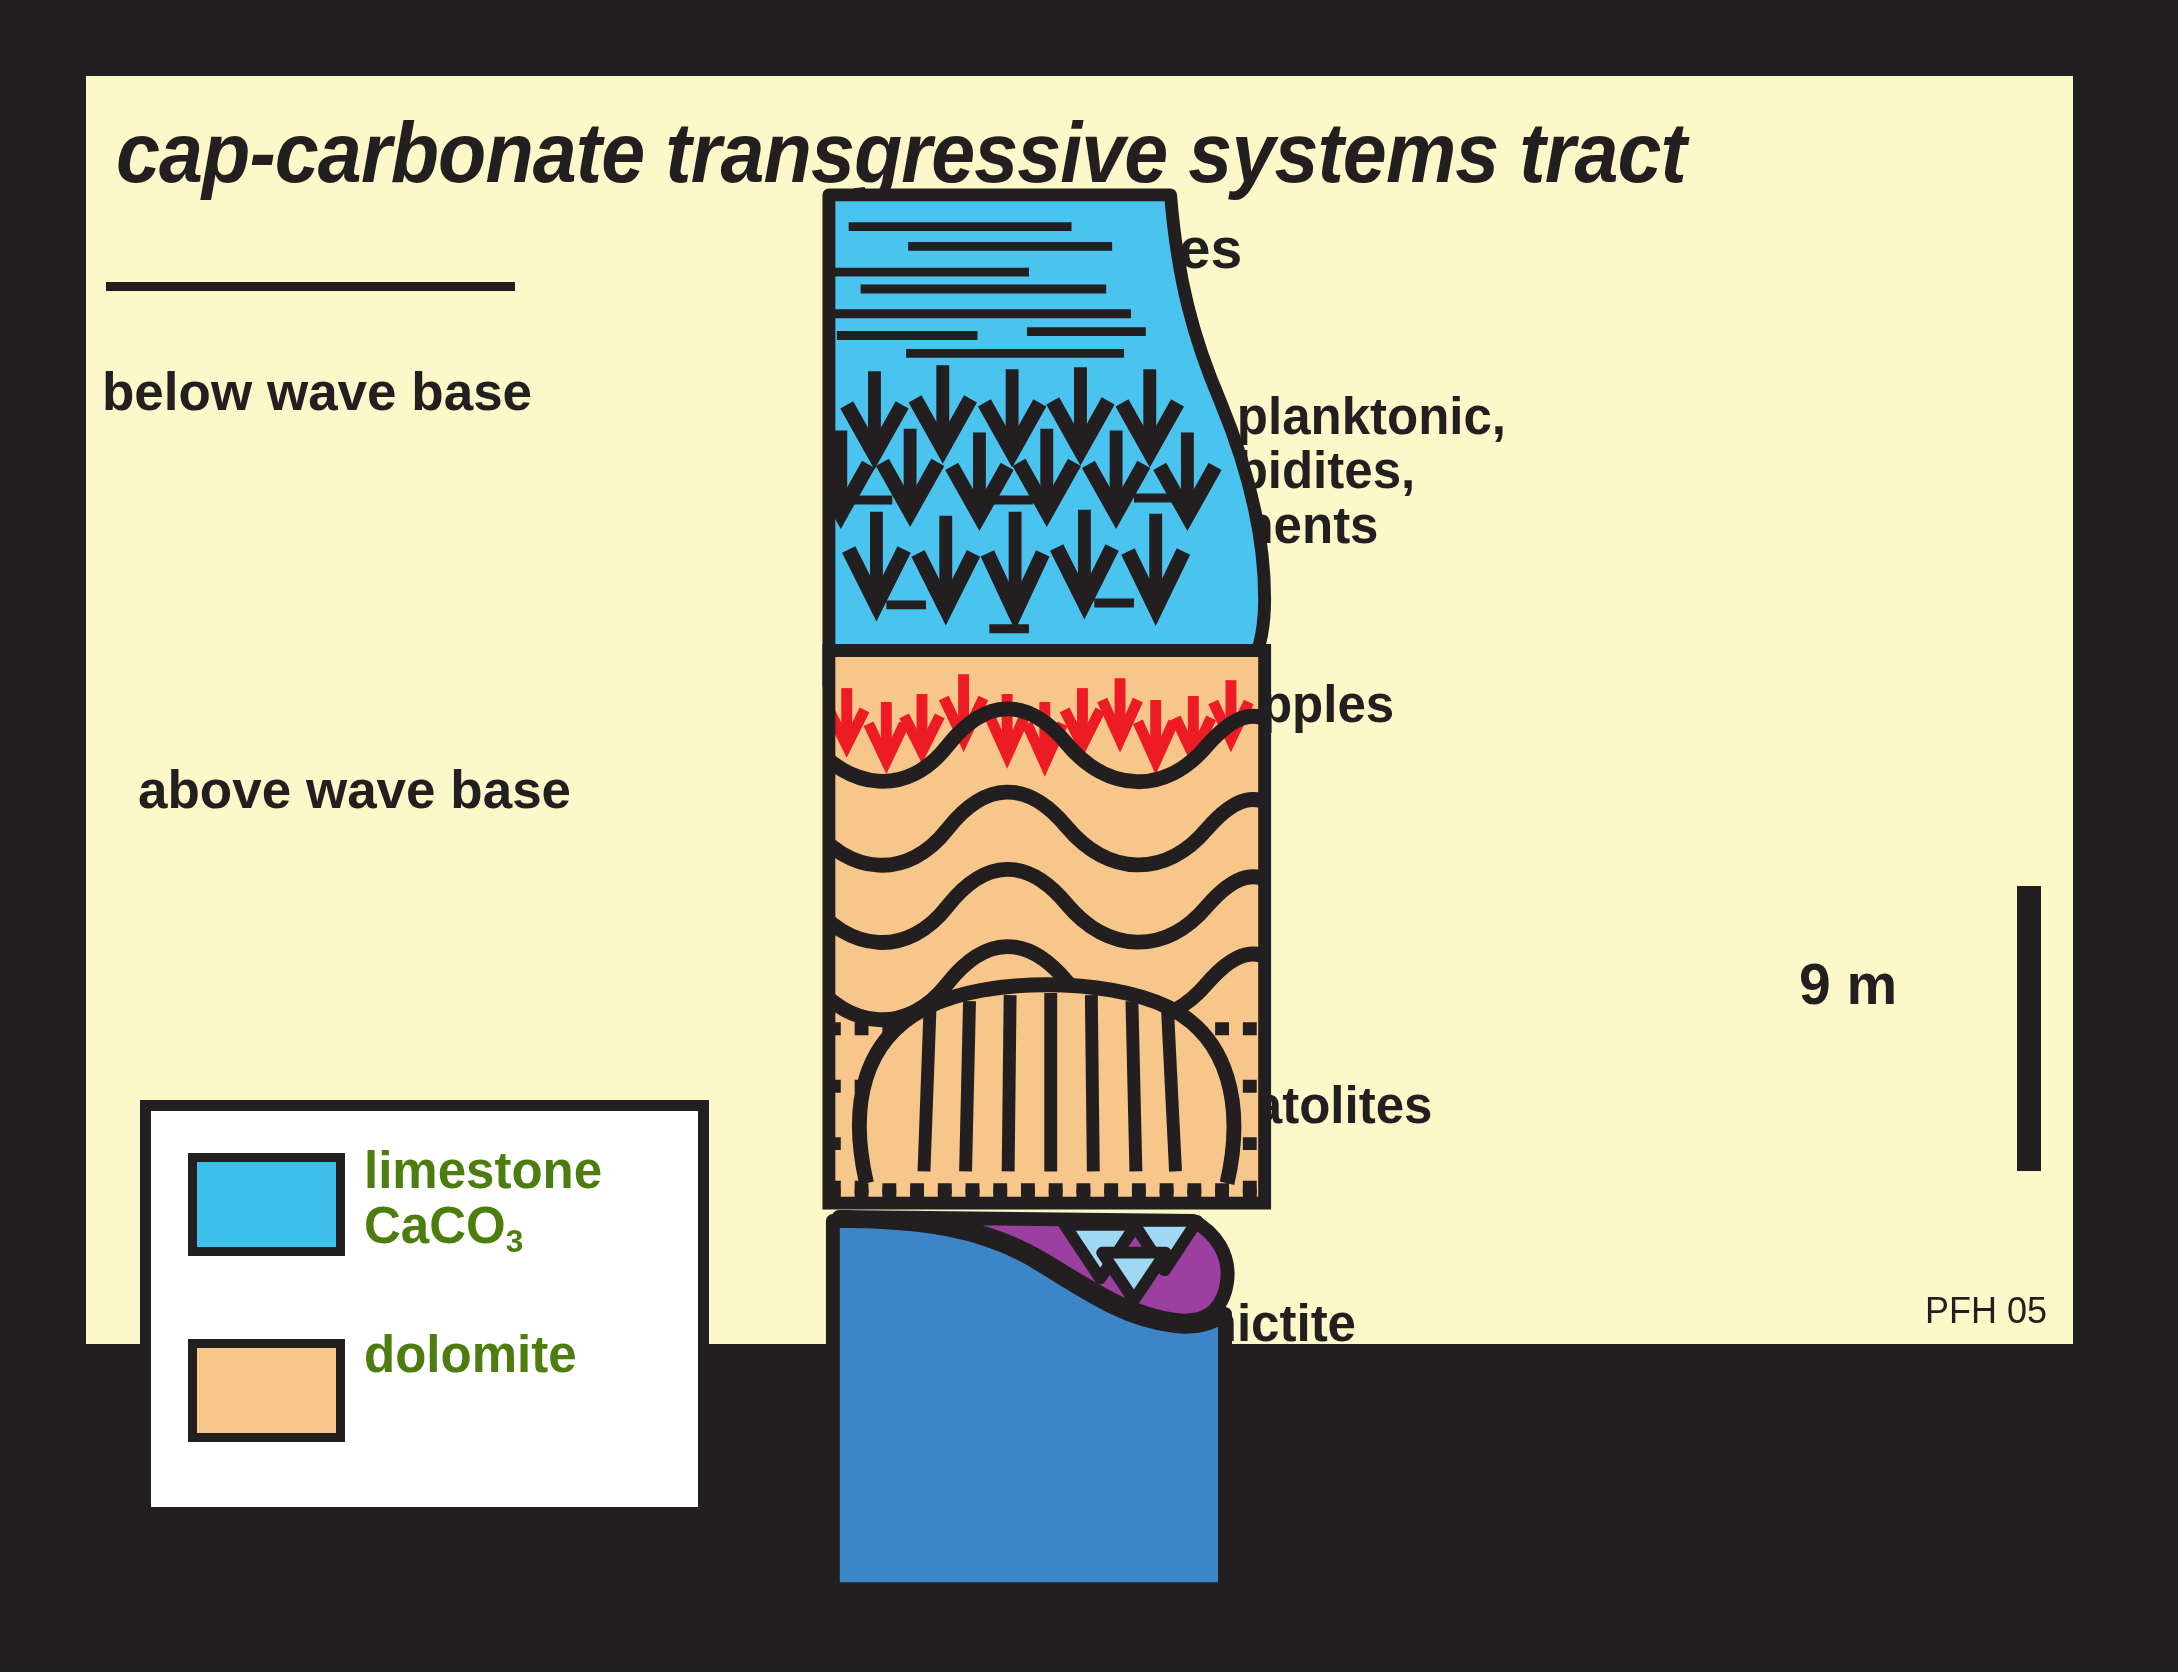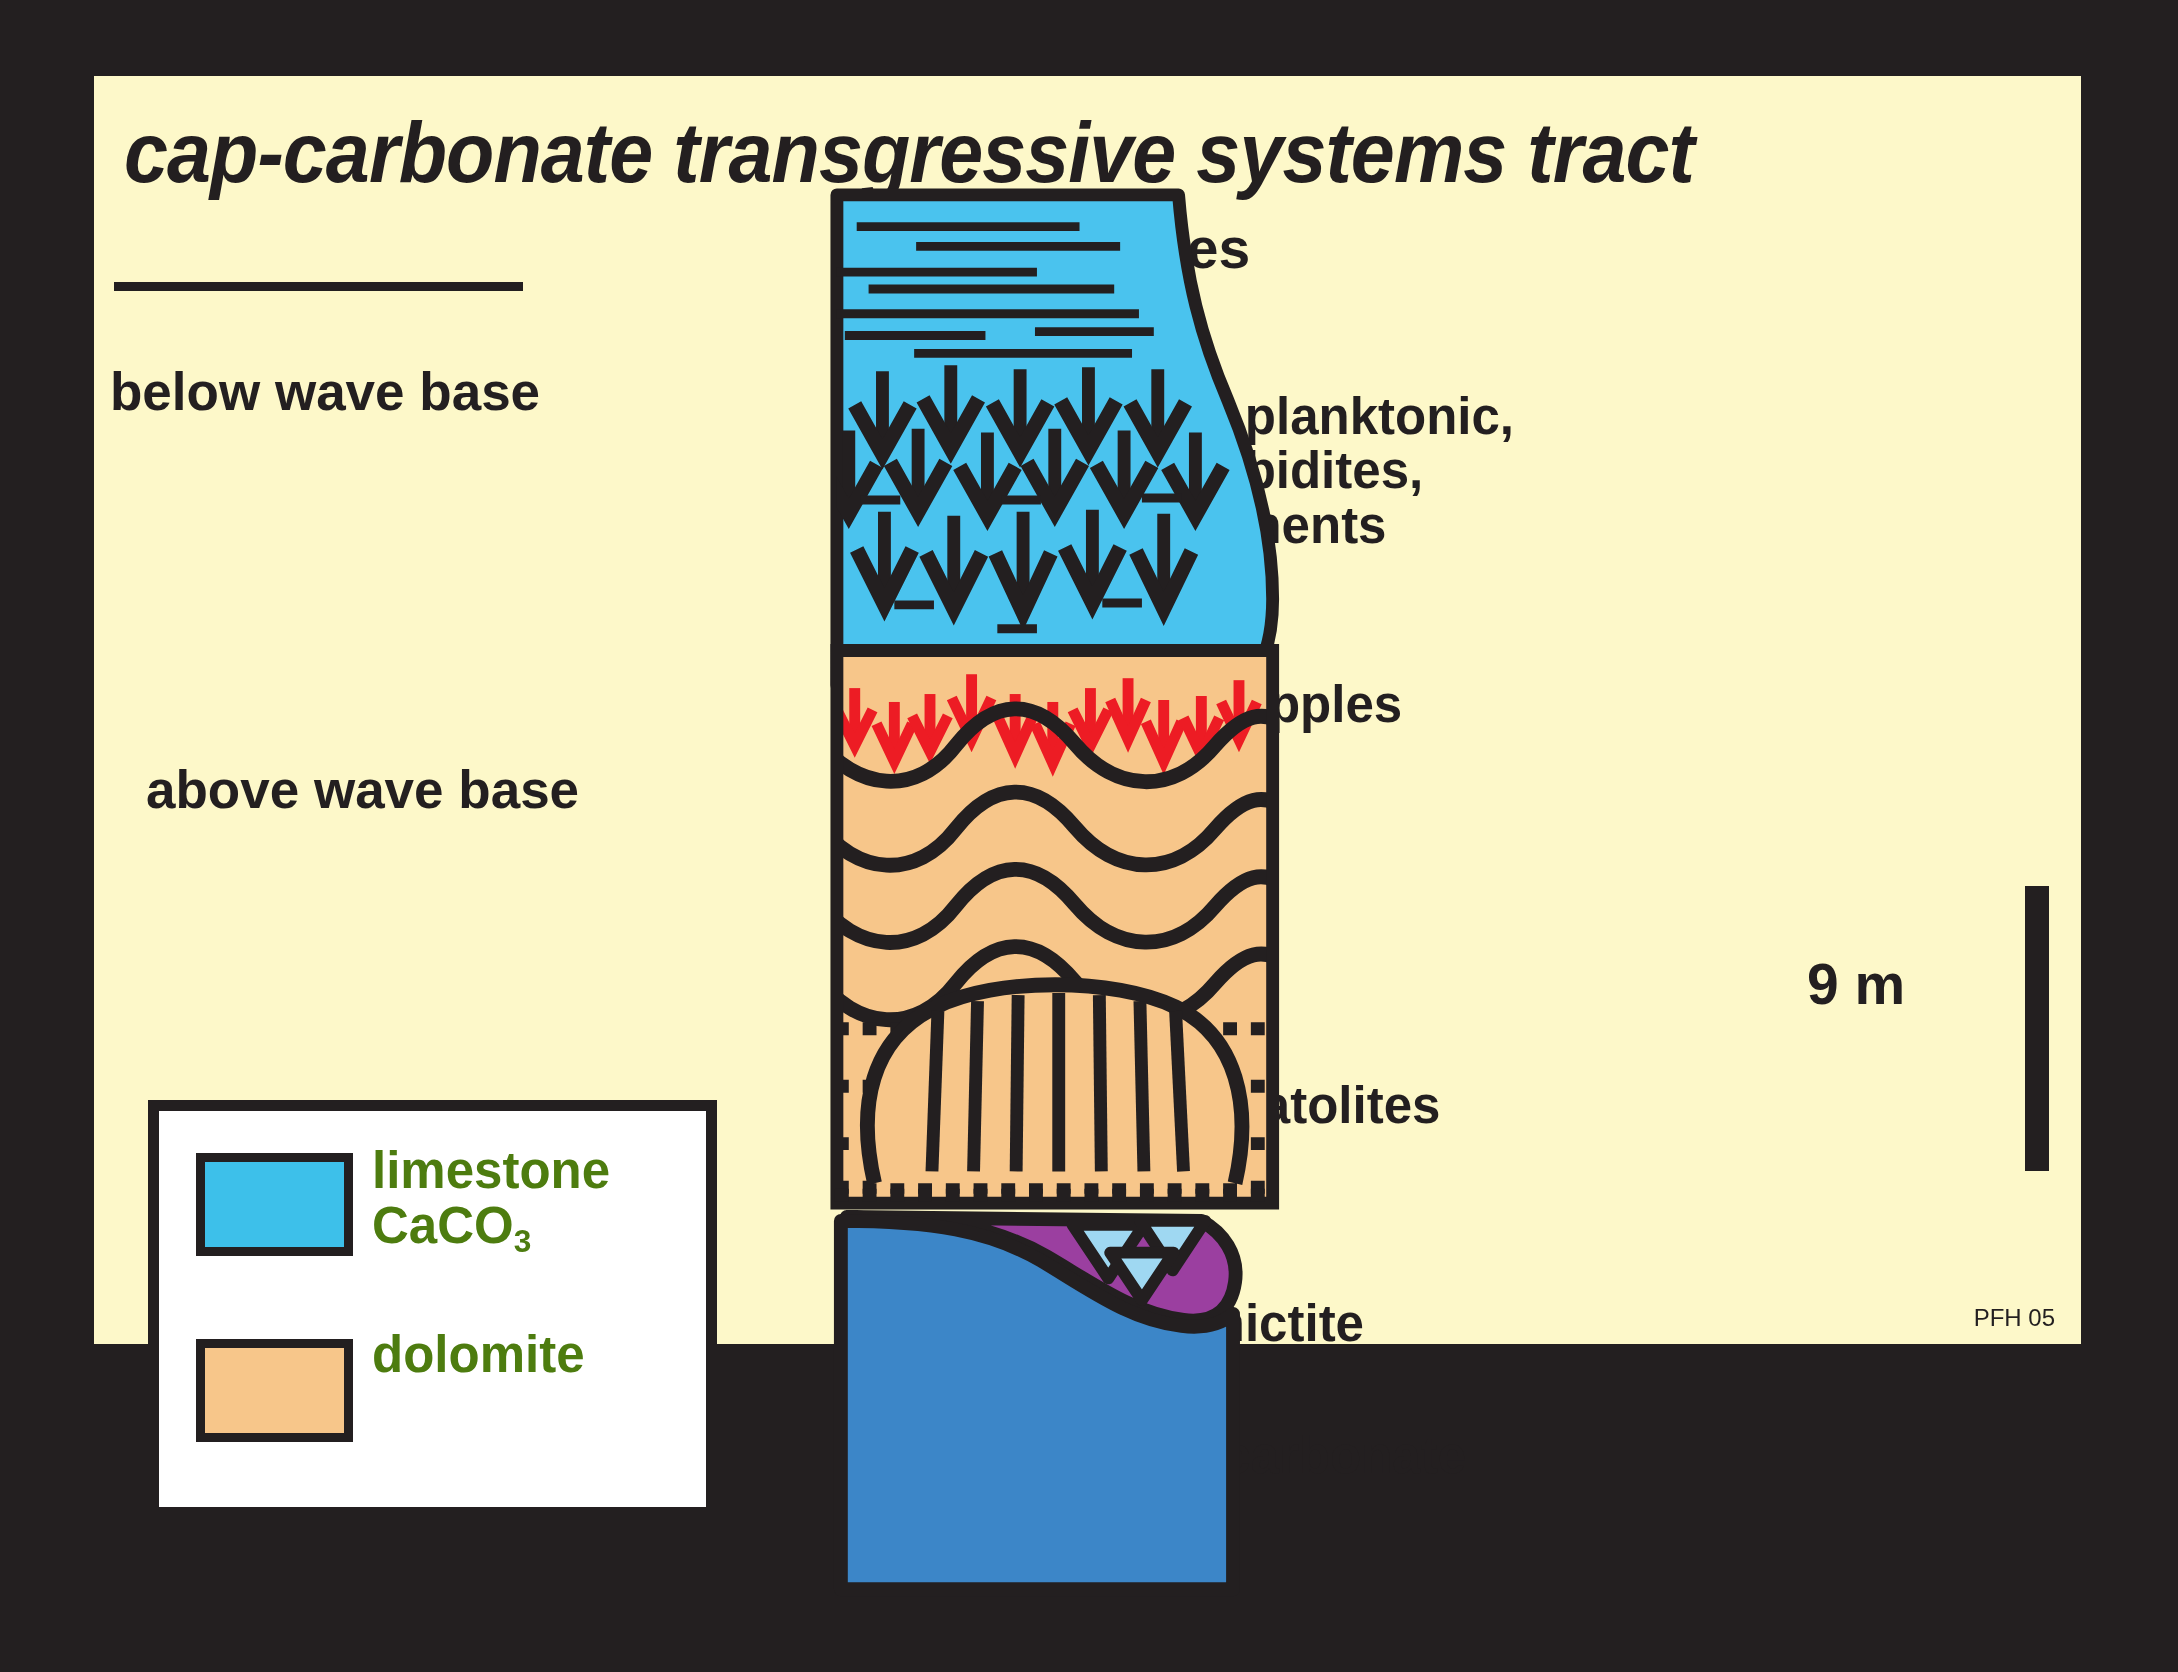--- a/index.html
+++ b/index.html
@@ -4,21 +4,21 @@
 <style>
   html,body{margin:0;padding:0;}
   body{
     width:2178px;height:1672px;
     background:#231f20;
     font-family:"Liberation Sans", sans-serif;
     overflow:hidden;
   }
   #panel{
     position:absolute;
-    left:94px;top:76px;
+    left:86px;top:76px;
     width:1987px;height:1268px;
     background:#fdf8c9;
   }
   .txt{position:absolute;color:#231f20;white-space:nowrap;}
 
   #title{
     left:30px;top:28px;
     font-size:85px;font-weight:bold;font-style:italic;
     font-stretch:condensed;
     letter-spacing:-1px;
@@ -41,21 +41,21 @@
     width:547px;height:396px;
     background:#ffffff;border:11px solid #231f20;
   }
   .swatch{position:absolute;width:139px;height:85px;border:9px solid #231f20;}
   #sw-lime{left:37px;top:42px;background:#3dc0ea;}
   #sw-dolo{left:37px;top:228px;background:#f7c68a;}
   .legtext{position:absolute;font-size:51px;font-weight:bold;font-stretch:condensed;color:#4d7c0f;line-height:1.08;}
   #lt-lime{left:213px;top:32px;}
   #lt-dolo{left:213px;top:216px;}
 
-  #credit{right:26px;bottom:12px;font-size:24px;font-stretch:condensed;}
+  #credit{right:26px;bottom:12px;font-size:36px;font-stretch:condensed;}
 
   #colsvg{position:absolute;left:733px;top:109px;}
 </style>
 </head>
 <body>
 
 <div id="panel">
 
   <div class="txt" id="title">cap-carbonate transgressive systems tract</div>
 

